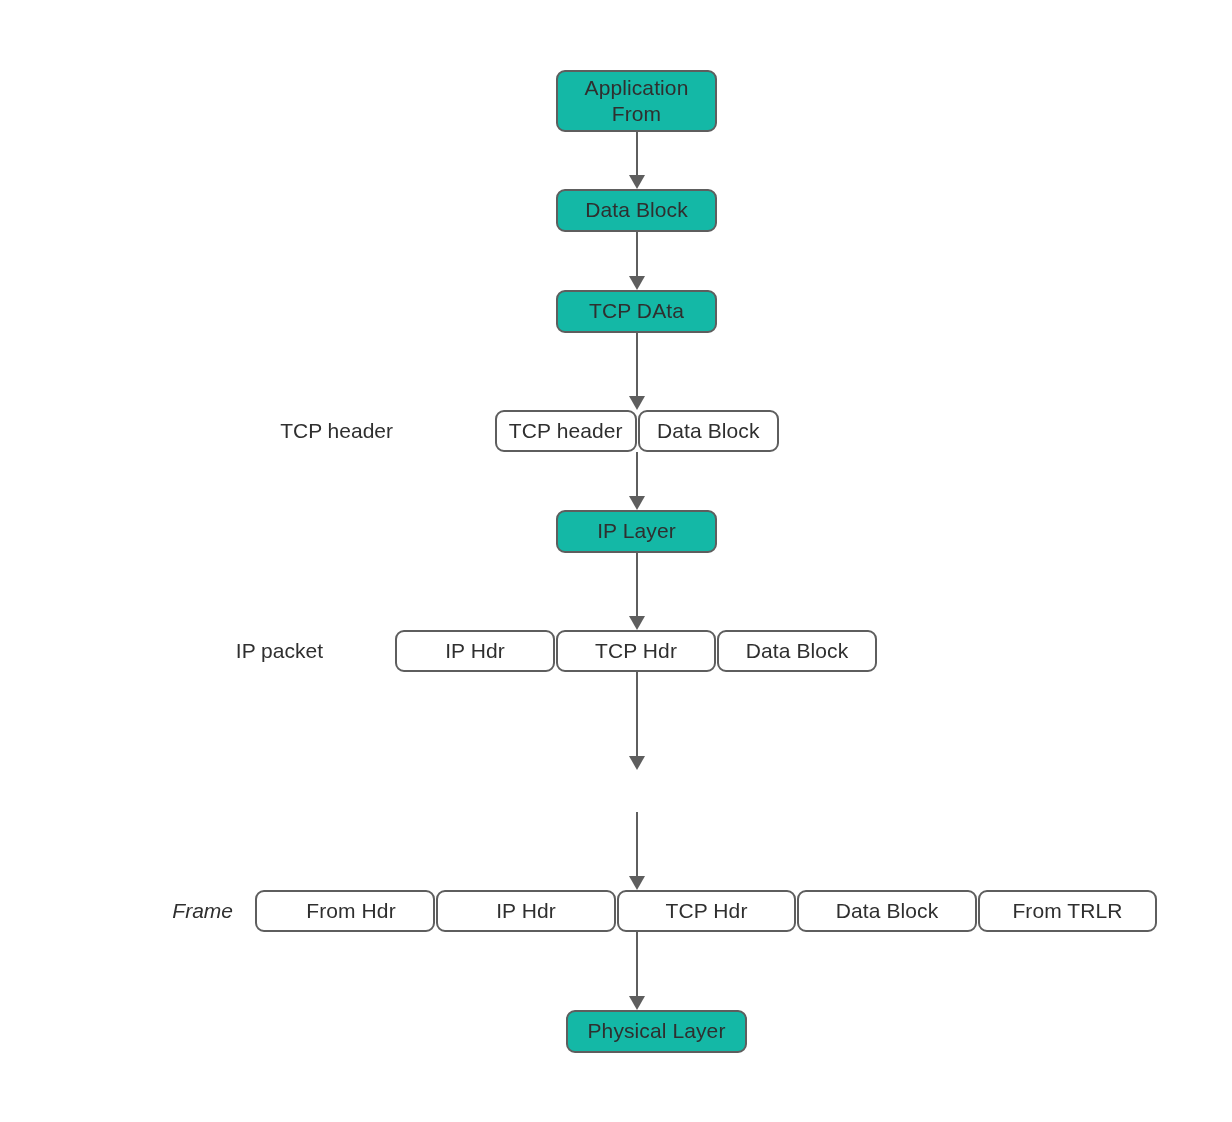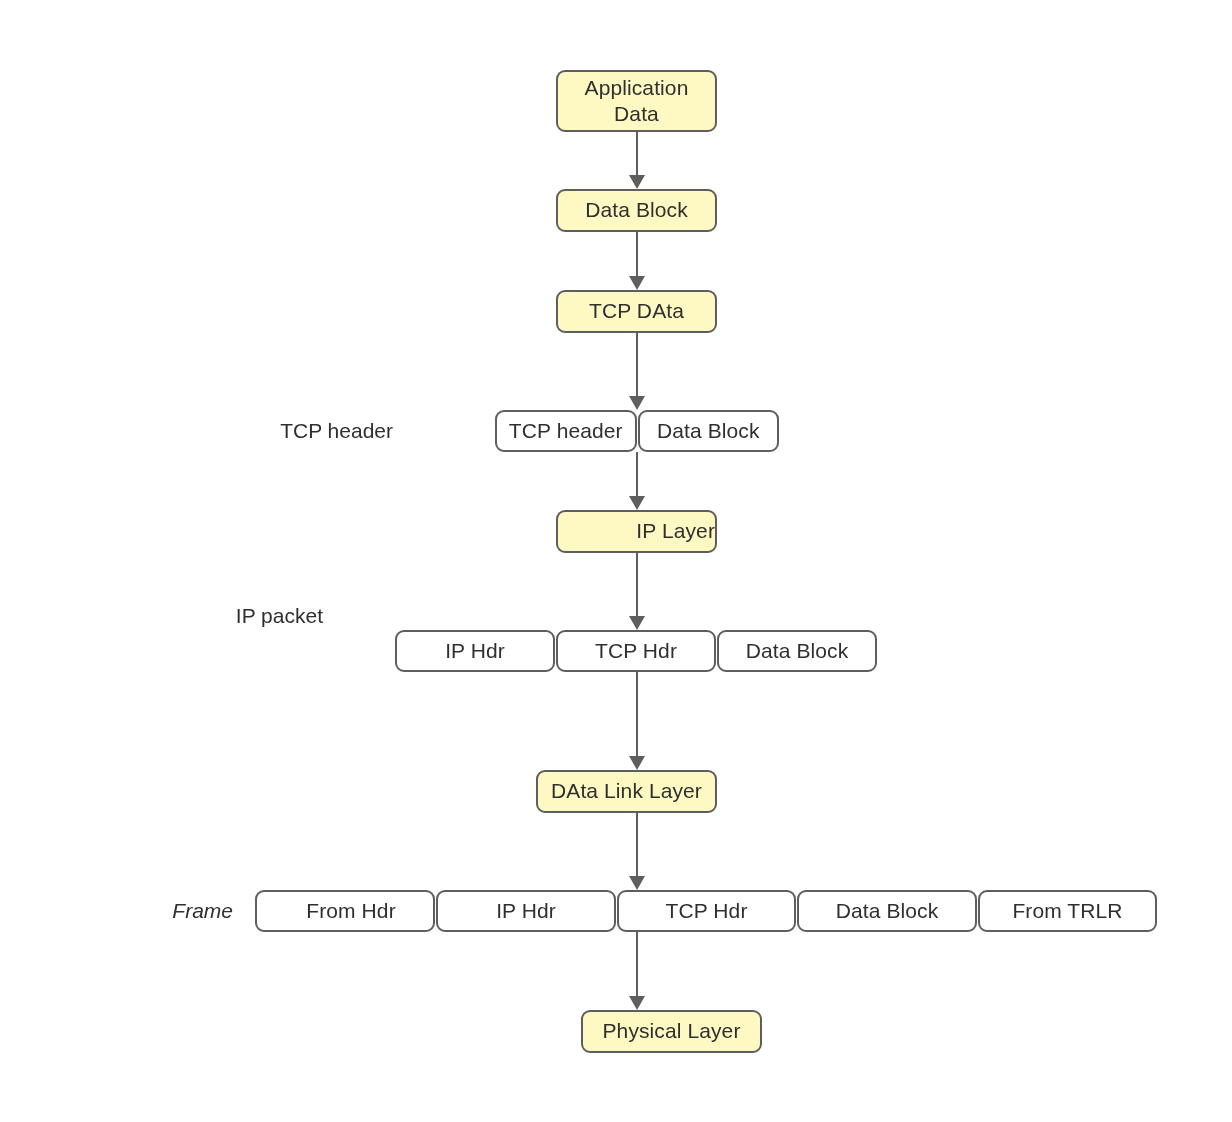--- a/index.html
+++ b/index.html
@@ -20,21 +20,21 @@
     left: 0;
     top: 0;
     width: 1232px;
     height: 1122px;
   }
 
   
   .node {
     position: absolute;
     box-sizing: border-box;
-    background: #fef9c3;
+    background: #14b8a6;
     border: 2.4px solid #5e5e5e;
     border-radius: 9px;
     display: flex;
     align-items: center;
     justify-content: center;
     text-align: center;
     color: #2f2f2f;
     font-size: 21px;
     line-height: 1.18;
     letter-spacing: 0.1px;
@@ -137,56 +137,53 @@
   </div>
 
   <div class="connector" style="left:636px; top:932px; width:3px; height:78px;">
     <div class="conn-line" style="height:66px;"></div>
     <div class="arrow-head" style="left:-7.3px; top:64px;"></div>
   </div>
 
   <div class="node two-line" style="left:556px; top:70px; width:161px; height:62px;">
     <span>
       <span>Application</span><br>
-      <span>Data</span>
+      <span>From</span>
     </span>
   </div>
 
   <div class="node" style="left:556px; top:189px; width:161px; height:43px;">
     <span>Data Block</span>
   </div>
 
   <div class="node" style="left:556px; top:290px; width:161px; height:43px;">
     <span>TCP DAta</span>
   </div>
 
-  <div class="node" style="left:556px; top:510px; width:161px; height:43px;justify-content:flex-end;">
+  <div class="node" style="left:556px; top:510px; width:161px; height:43px;">
     <span>IP Layer</span>
   </div>
 
-  <div class="node" style="left:536px; top:770px; width:181px; height:43px;">
-    <span>DAta Link Layer</span>
-  </div>
-
-  <div class="node" style="left:581px; top:1010px; width:181px; height:43px;">
+
+  <div class="node" style="left:566px; top:1010px; width:181px; height:43px;">
     <span>Physical Layer</span>
   </div>
 
   <div class="row-label" style="left:213px; top:419px; width:180px;">TCP header</div>
 
   <div class="packet-row" style="left:495px; top:410px; width:284px; height:42px;">
     <div class="seg" style="width:161px;">
       <span>TCP header</span>
     </div>
     <div class="seg" style="width:161px; margin-left:1px;">
       <span>Data Block</span>
     </div>
   </div>
 
-  <div class="row-label" style="left:143px; top:604px; width:180px;">IP packet</div>
+  <div class="row-label" style="left:143px; top:639px; width:180px;">IP packet</div>
 
   <div class="packet-row" style="left:395px; top:630px; width:483px; height:42px;">
     <div class="seg" style="width:160px;">
       <span>IP Hdr</span>
     </div>
     <div class="seg" style="width:160px; margin-left:1px;">
       <span>TCP Hdr</span>
     </div>
     <div class="seg" style="width:160px; margin-left:1px;">
       <span>Data Block</span>

